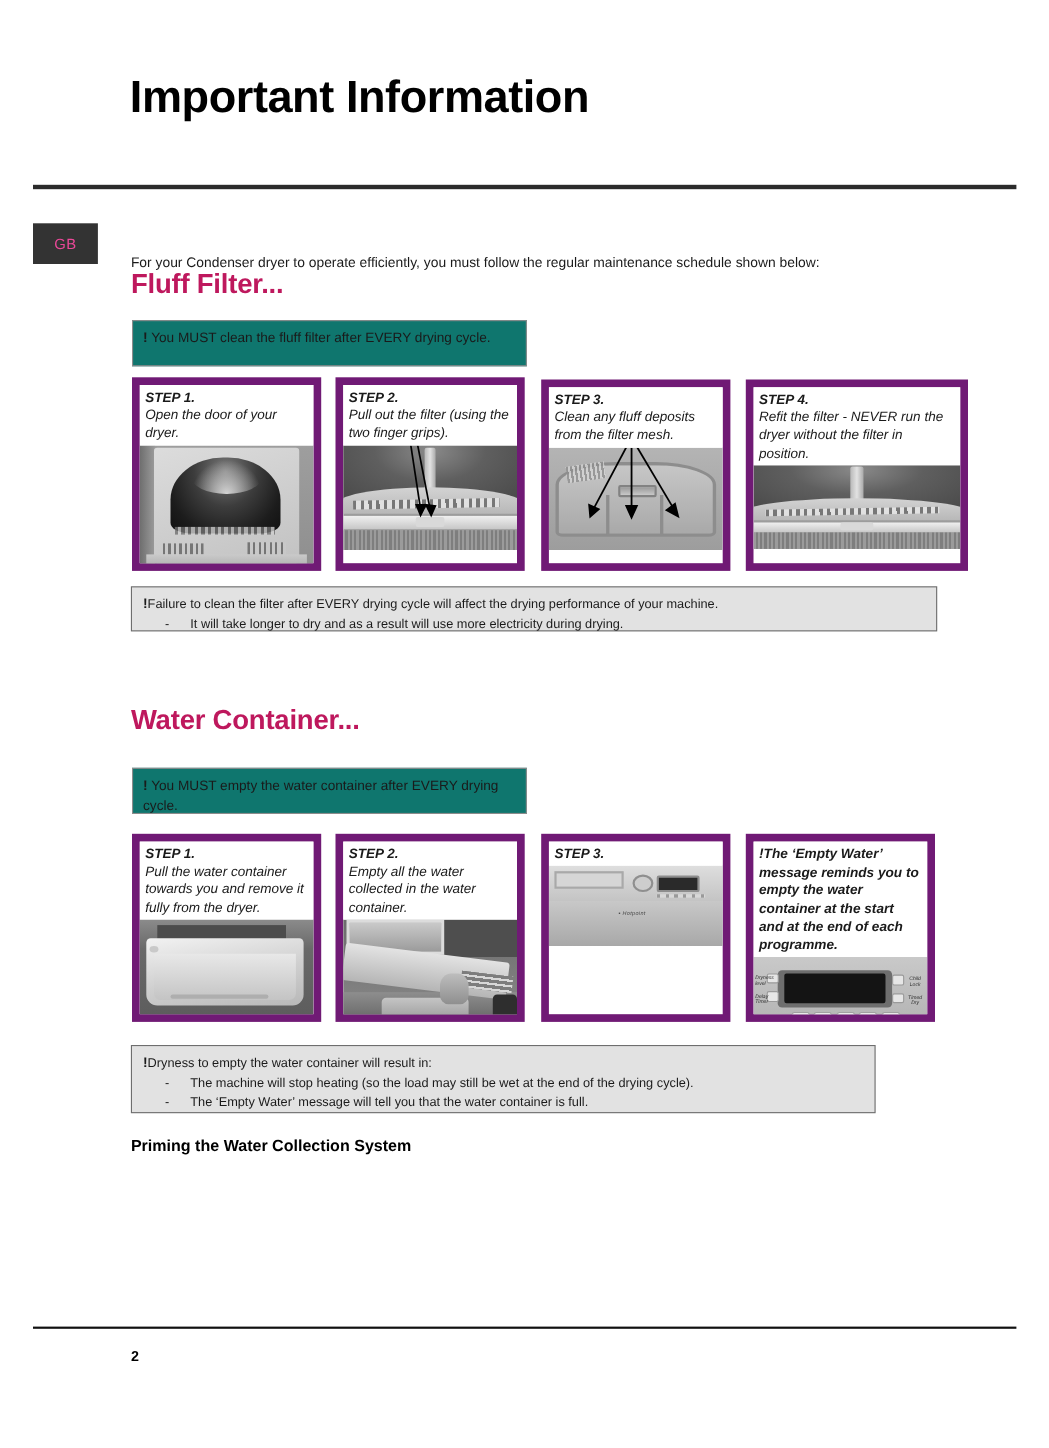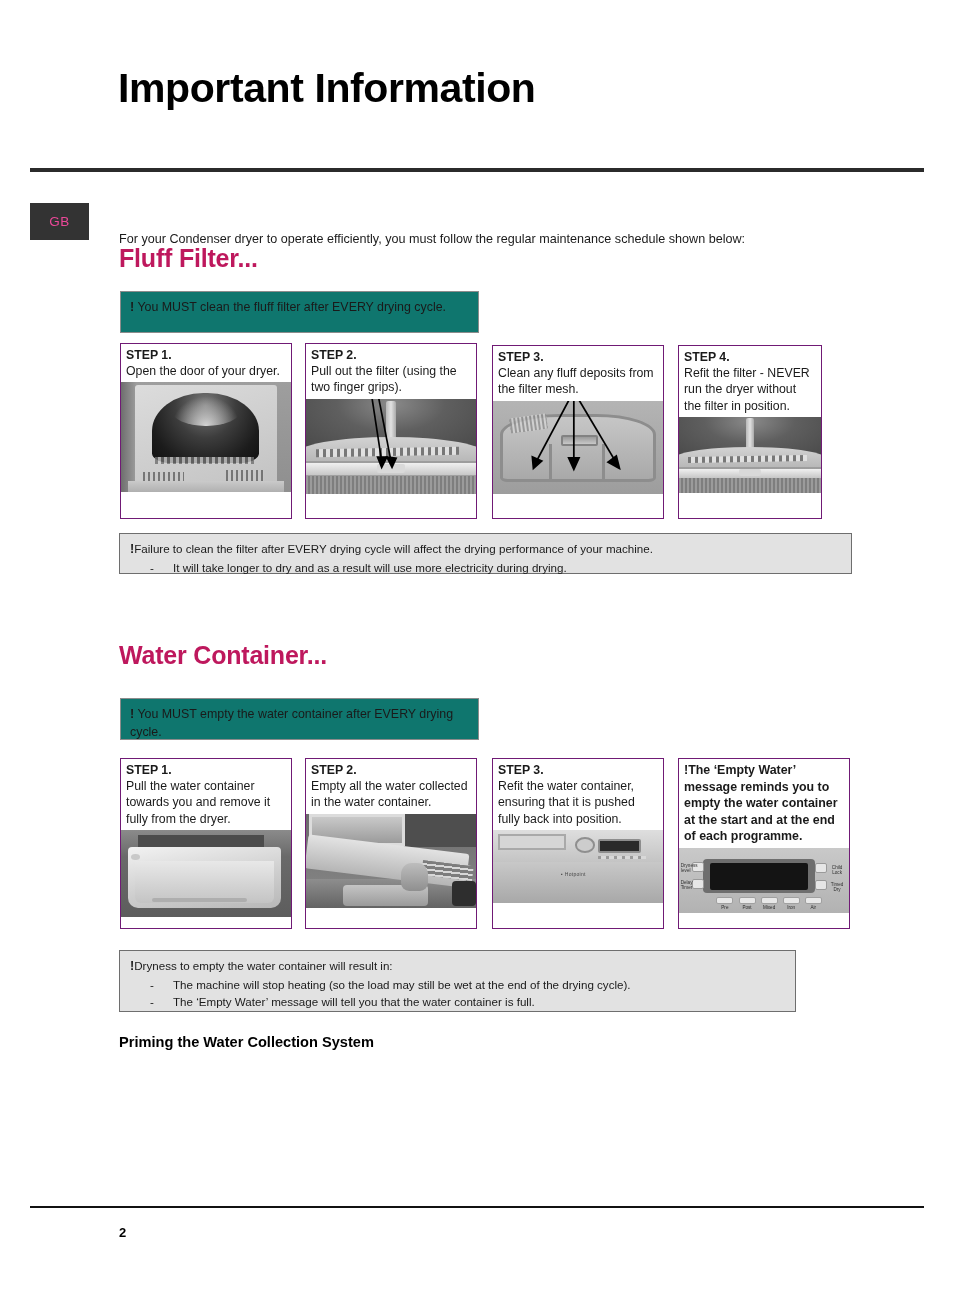--- a/index.html
+++ b/index.html
@@ -106,22 +106,23 @@
     display: flex;
     white-space: nowrap;
     padding-left: 20px;
   }
   .warn-dash { width: 23px; flex: none; }
 
   
   .step-box {
     position: absolute;
     background: #ffffff;
-    border: 1px solid #701a75;
+    border: 7px solid #701a75;
     overflow: hidden;
+    font-style: italic;
   }
   .step-caption {
     background: #ffffff;
     padding: 3px 5px 3px 5px;
     font-size: 12.3px;
     line-height: 1.32;
     color: #1a1a1a;
     position: relative;
     z-index: 3;
   }
@@ -487,21 +488,21 @@
           <polygon points="39,65 38,54 47,58"></polygon>
           <line x1="78" y1="-6" x2="78" y2="58"></line>
           <polygon points="78,66 73,55 83,55"></polygon>
           <line x1="80" y1="-6" x2="118" y2="58"></line>
           <polygon points="122,65 111,59 119,53"></polygon>
         </g>
       </svg>
     </div>
   </div>
 
-  <div class="step-box" style="left:678px; top:345px; width:144px; height:174px;">
+  <div class="step-box" style="left:678px; top:345px; width:202px; height:174px;">
     <div class="step-caption">
       <span class="step-label">STEP 4.</span>
       <span>Refit the filter - NEVER run the dryer without the filter in position.</span>
     </div>
     <div class="photo ph-slot" style="height:76px;">
       <div class="drum-dark"></div>
       <div class="vane"></div>
       <div class="arc"></div>
       <div class="grille"></div>
       <div class="lip"></div>
@@ -555,21 +556,20 @@
       <div class="tank"></div>
       <div class="drainer"></div>
       <div class="hand"></div>
       <div class="arm"></div>
     </div>
   </div>
 
   <div class="step-box" style="left:492px; top:758px; width:172px; height:171px;">
     <div class="step-caption">
       <span class="step-label">STEP 3.</span>
-      <span>Refit the water container, ensuring that it is pushed fully back into position.</span>
     </div>
     <div class="photo ph-top" style="height:73px;">
       <div class="top-band"></div>
       <div class="drawer-line"></div>
       <div class="panel-dial"></div>
       <div class="panel-screen"></div>
       <div class="btnrow"></div>
       <div class="body"></div>
       <div class="brand">▪ Hotpoint</div>
     </div>

